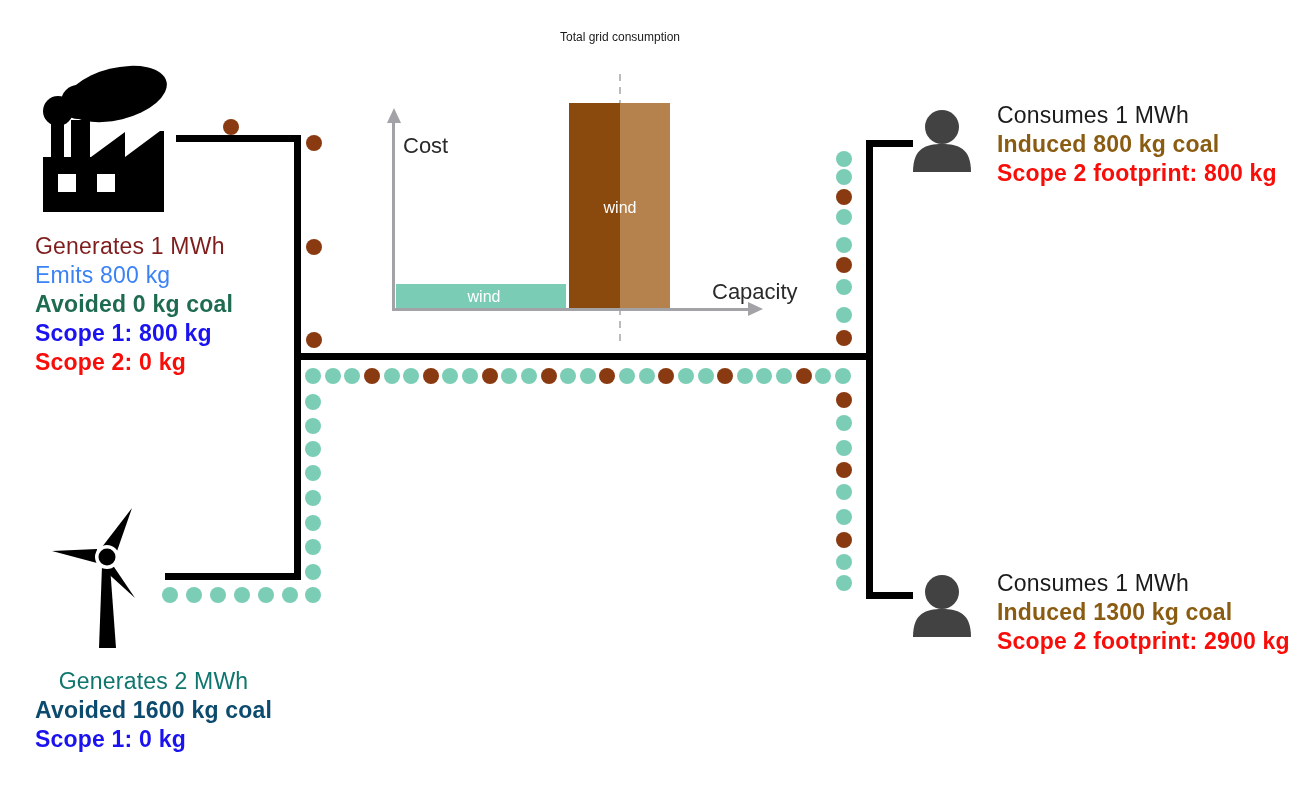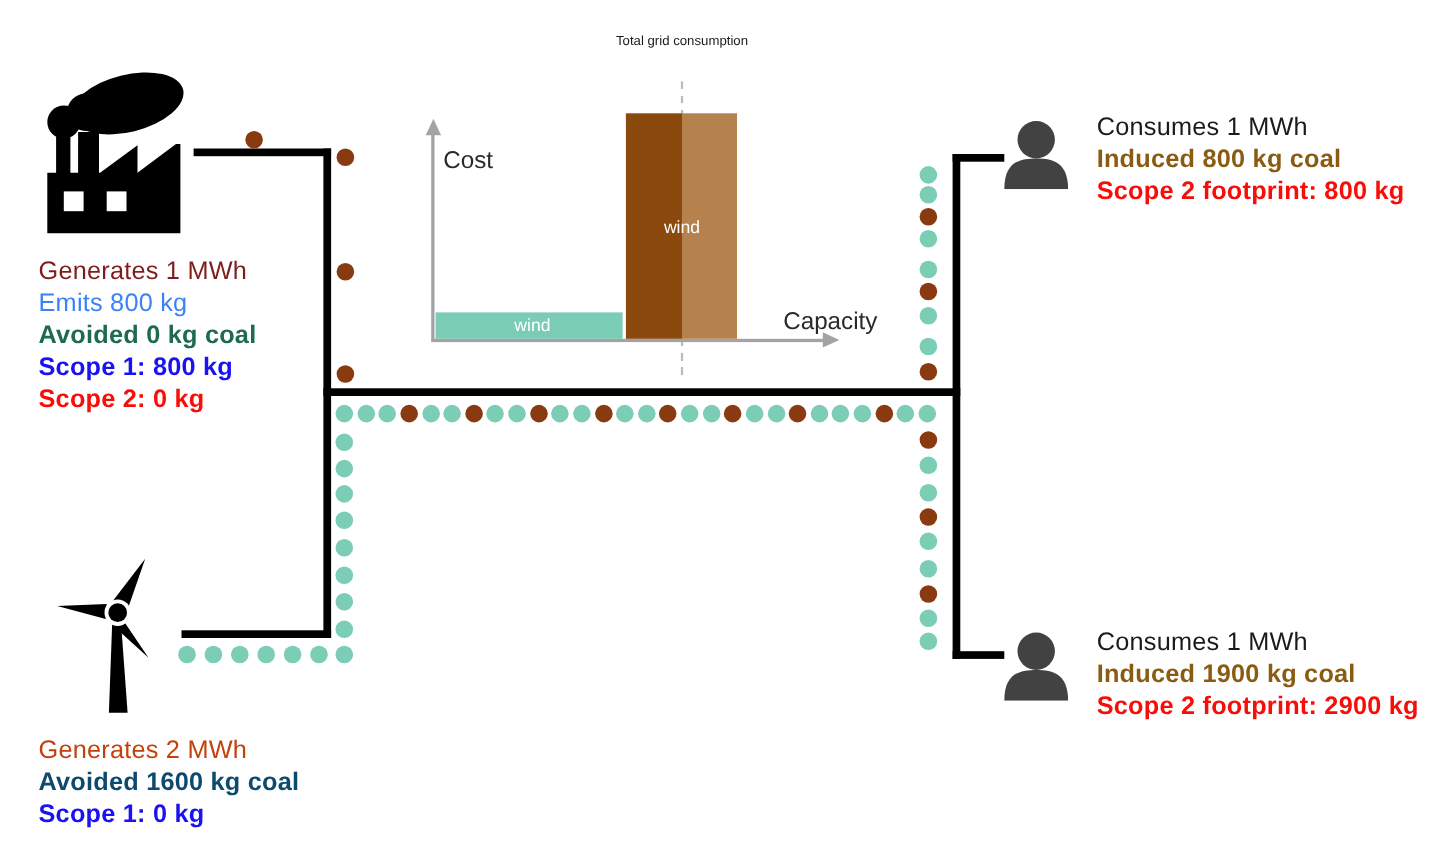--- a/index.html
+++ b/index.html
@@ -167,28 +167,28 @@
     </div>
 
   <div class="node-text" id="nb-coal_plant" style="left:35px; top:232px;">
       <div class="tl" style="color: #7f1d1d;">Generates 1 MWh</div>
       <div class="tl" style="color: #3b82f6;">Emits 800 kg</div>
       <div class="tl b" style="color: rgb(30, 107, 80);">Avoided 0 kg coal</div>
       <div class="tl b" style="color: rgb(26, 18, 240);">Scope 1: 800 kg</div>
       <div class="tl b" style="color: rgb(248, 13, 9);">Scope 2: 0 kg</div>
     </div>
   <div class="node-text" id="nb-wind_farm" style="left:35px; top:667px;">
-      <div class="tl" style="color: #c2410c;">Generates 2 MWh</div>
+      <div class="tl" style="color: #0f766e; text-align: center;">Generates 2 MWh</div>
       <div class="tl b" style="color: #0c4a6e;">Avoided 1600 kg coal</div>
       <div class="tl b" style="color: rgb(26, 18, 240);">Scope 1: 0 kg</div>
     </div>
   <div class="node-text" id="nb-consumer_1" style="left:997px; top:101px;">
       <div class="tl" style="color: rgb(27, 27, 27);">Consumes 1 MWh</div>
       <div class="tl b" style="color: rgb(138, 92, 18);">Induced 800 kg coal</div>
       <div class="tl b" style="color: rgb(248, 13, 9);">Scope 2 footprint: 800 kg</div>
     </div>
   <div class="node-text" id="nb-consumer_2" style="left:997px; top:569px;">
       <div class="tl" style="color: rgb(27, 27, 27);">Consumes 1 MWh</div>
-      <div class="tl b" style="color: rgb(138, 92, 18);">Induced 1900 kg coal</div>
+      <div class="tl b" style="color: rgb(138, 92, 18);">Induced 1300 kg coal</div>
       <div class="tl b" style="color: rgb(248, 13, 9);">Scope 2 footprint: 2900 kg</div>
     </div>
 
 </div>
 
 </body></html>

